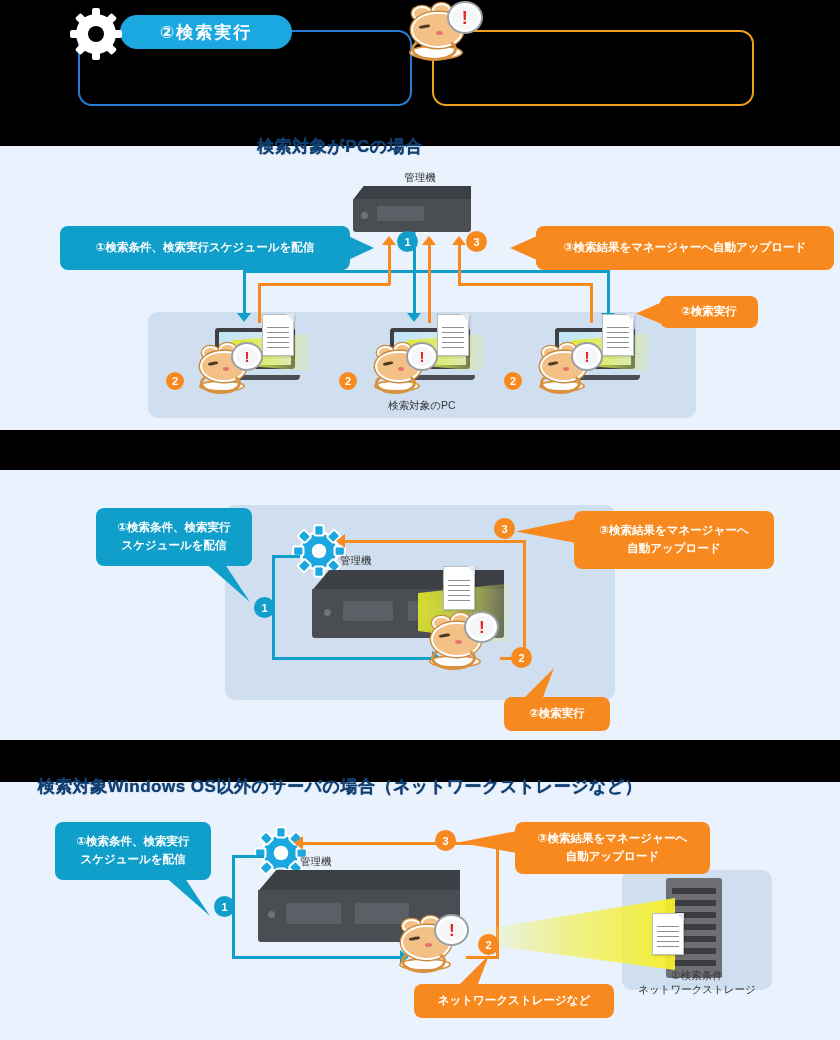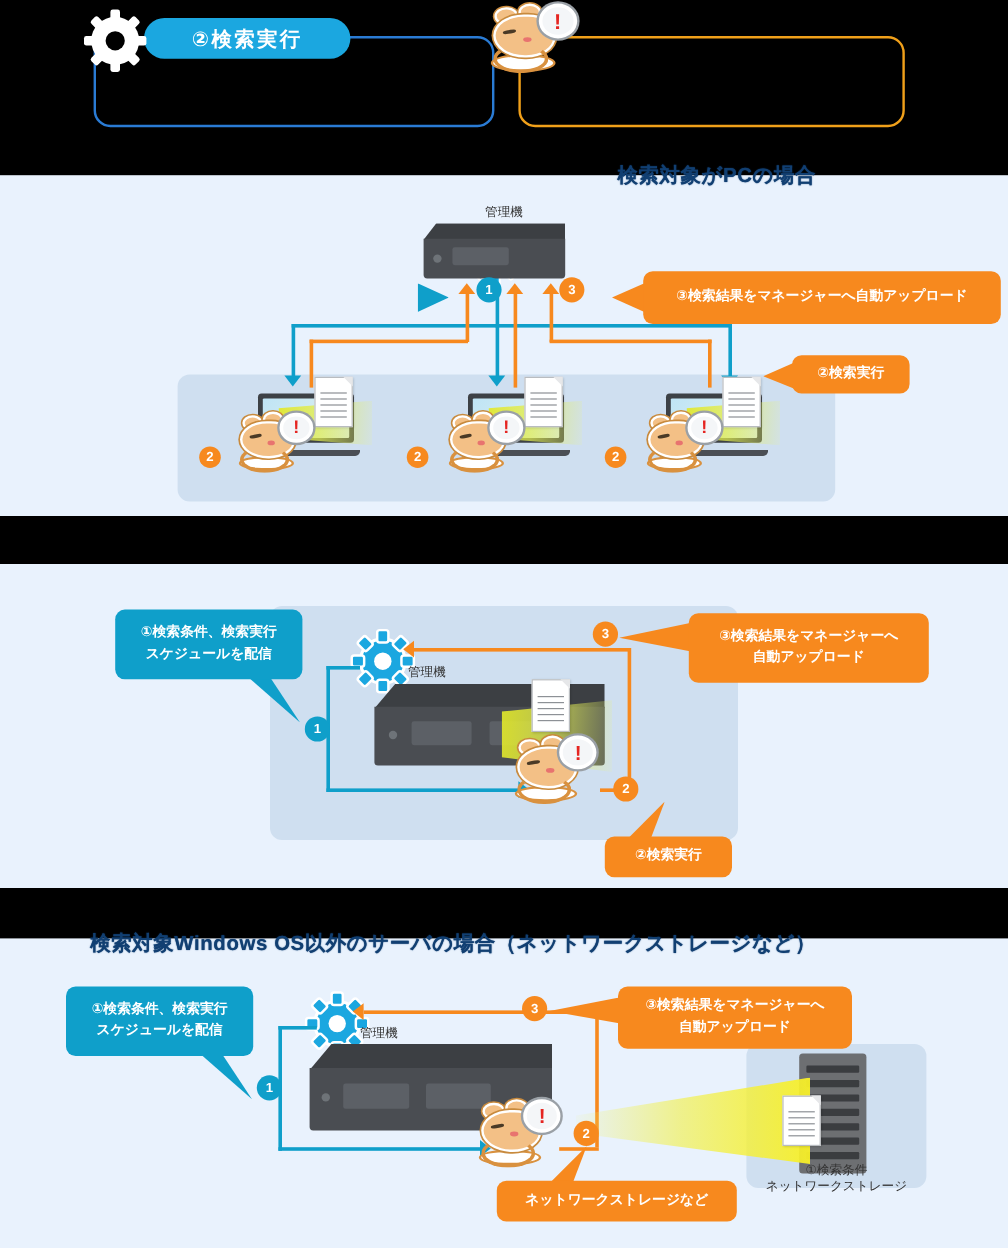--- a/index.html
+++ b/index.html
@@ -11,21 +11,21 @@
   .page { position:absolute; inset:0; background:#000; }
 
   
   .panel { position:absolute; left:0; width:840px; background:#e9f2fd; }
   .legend-band { position:absolute; left:0; top:0; width:840px; height:130px; background:#000; }
 
   .band { position:absolute; left:0; width:840px; background:#000; }
 
   
   .sec-title {
-    position:absolute; width:680px; text-align:right;
+    position:absolute; width:680px; text-align:center;
     font-size:17px; font-weight:bold; color:#113f72;
     letter-spacing:0.5px; white-space:nowrap; z-index:40;
     text-shadow: 0 0 1px #113f72;
   }
 
   
   .legend-outline {
     position:absolute; border:2px solid; border-radius:14px; background:transparent;
   }
   .legend-outline.blue { border-color:#2a7bd4; }
@@ -237,20 +237,21 @@
         <rect x="-4" y="-25" width="8" height="10" rx="2" transform="rotate(180)"></rect>
         <rect x="-4" y="-25" width="8" height="10" rx="2" transform="rotate(225)"></rect>
         <rect x="-4" y="-25" width="8" height="10" rx="2" transform="rotate(270)"></rect>
         <rect x="-4" y="-25" width="8" height="10" rx="2" transform="rotate(315)"></rect>
       </g>
       <circle r="7" fill="#ffffff"></circle>
     </g>
   </svg>
 
   <div class="groupbox" style="left:148px; top:312px; width:548px; height:106px;"></div>
+  <div class="caption" style="left:148px; top:398px; width:548px;">検索対象のPC</div>
 
   <div class="line h blue" style="left:243px; top:270px; width:367px;"></div>
   <div class="line v blue" style="left:413px; top:243px; height:30px;"></div>
   <div class="line v blue" style="left:243px; top:270px; height:45px;"></div>
   <div class="line v blue" style="left:413px; top:270px; height:45px;"></div>
   <div class="line v blue" style="left:607px; top:270px; height:45px;"></div>
   <div class="arrowhead ah-down" style="left:237px; top:313px; border-top:9px solid #0f9fca;"></div>
   <div class="arrowhead ah-down" style="left:407px; top:313px; border-top:9px solid #0f9fca;"></div>
   <div class="arrowhead ah-down" style="left:601px; top:313px; border-top:9px solid #0f9fca;"></div>
 
@@ -260,20 +261,23 @@
   <div class="arrowhead ah-up" style="left:382px; top:236px; border-bottom:9px solid #f7891e;"></div>
 
   <div class="line v orange" style="left:428px; top:245px; height:78px;"></div>
   <div class="arrowhead ah-up" style="left:422px; top:236px; border-bottom:9px solid #f7891e;"></div>
 
   <div class="line v orange" style="left:590px; top:283px; height:40px;"></div>
   <div class="line h orange" style="left:458px; top:283px; width:135px;"></div>
   <div class="line v orange" style="left:458px; top:245px; height:40px;"></div>
   <div class="arrowhead ah-up" style="left:452px; top:236px; border-bottom:9px solid #f7891e;"></div>
 
+  <div class="callout blue" style="left:60px; top:226px; width:290px; height:44px;">
+    <span>①検索条件、検索実行スケジュールを配信</span>
+  </div>
   <div class="tail" style="left:348px; top:236px; width:26px; height:24px; background:#0f9fca;
        clip-path:polygon(0 0, 100% 50%, 0 100%);"></div>
 
   <div class="callout orange" style="left:536px; top:226px; width:298px; height:44px;">
     <span>③検索結果をマネージャーへ自動アップロード</span>
   </div>
   <div class="tail" style="left:510px; top:236px; width:27px; height:24px; background:#f7891e;
        clip-path:polygon(100% 0, 0 50%, 100% 100%);"></div>
 
   <div class="badge blue" style="left:397px; top:231px; width:21px; height:21px;">1</div>

